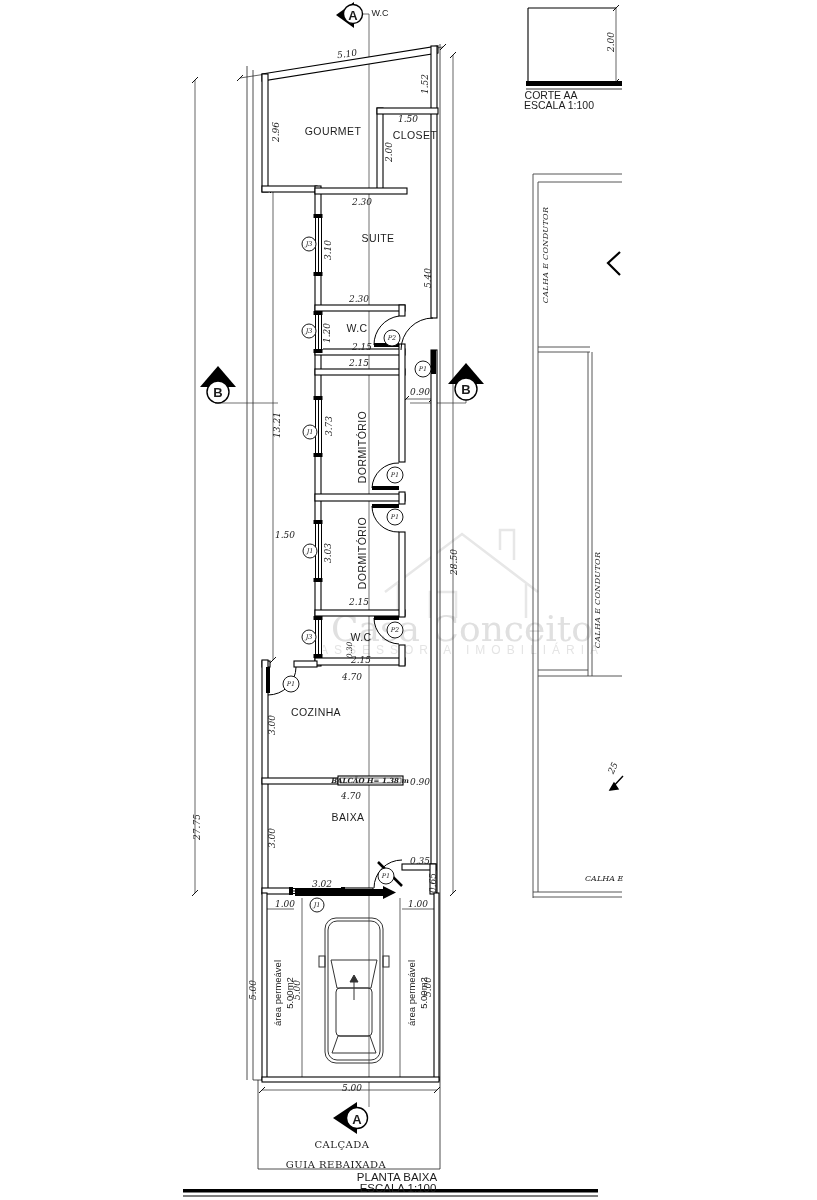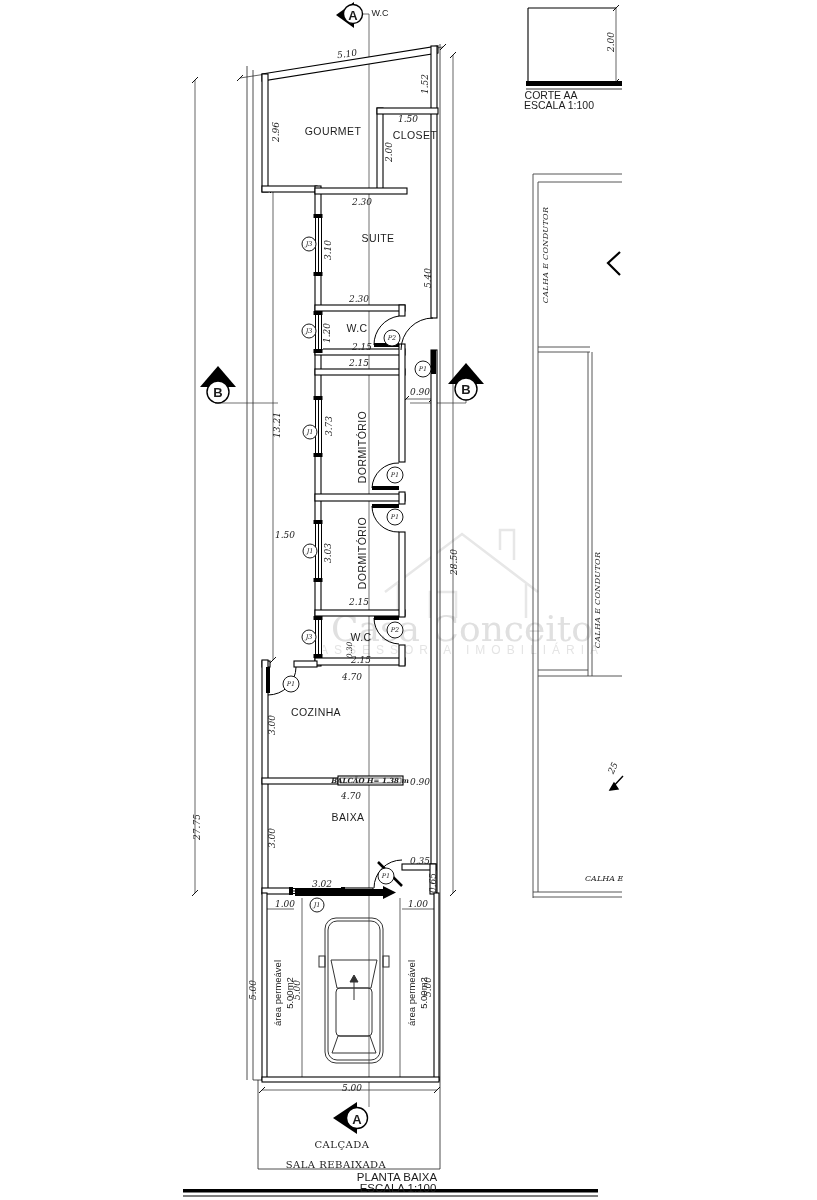--- a/index.html
+++ b/index.html
@@ -317,20 +317,20 @@
       <div class="lbl tag" style="left: 386px; top: 876px; transform: translate(-50%, -50%) rotate(0deg);">P1</div>
       <div class="lbl marker" style="left: 353px; top: 15px; transform: translate(-50%, -50%) rotate(0deg);">A</div>
       <div class="lbl marker" style="left: 357px; top: 1119px; transform: translate(-50%, -50%) rotate(0deg);">A</div>
       <div class="lbl marker" style="left: 218px; top: 392px; transform: translate(-50%, -50%) rotate(0deg);">B</div>
       <div class="lbl marker" style="left: 466px; top: 389px; transform: translate(-50%, -50%) rotate(0deg);">B</div>
       <div class="lbl title11" style="left: 551px; top: 95px; transform: translate(-50%, -50%) rotate(0deg);">CORTE AA</div>
       <div class="lbl title11" style="left: 559px; top: 105px; transform: translate(-50%, -50%) rotate(0deg);">ESCALA 1:100</div>
       <div class="lbl title12" style="left: 397px; top: 1177px; transform: translate(-50%, -50%) rotate(0deg); text-align: center;">PLANTA BAIXA</div>
       <div class="lbl title12" style="left: 398px; top: 1188px; transform: translate(-50%, -50%) rotate(0deg);">ESCALA 1:100</div>
       <div class="lbl cap" style="left: 342px; top: 1144px; transform: translate(-50%, -50%) rotate(0deg);">CALÇADA</div>
-      <div class="lbl cap" style="left: 336px; top: 1164px; transform: translate(-50%, -50%) rotate(0deg);">SALA REBAIXADA</div>
+      <div class="lbl cap" style="left: 336px; top: 1164px; transform: translate(-50%, -50%) rotate(0deg);">GUIA REBAIXADA</div>
       <div class="lbl balcao" style="left: 370px; top: 780px; transform: translate(-50%, -50%) rotate(0deg);">BALCÃO H= 1.38 m</div>
       <div class="lbl roof" style="left: 545px; top: 255px; transform: translate(-50%, -50%) rotate(-90deg);">CALHA E CONDUTOR</div>
       <div class="lbl roof" style="left: 597px; top: 600px; transform: translate(-50%, -50%) rotate(-90deg);">CALHA E CONDUTOR</div>
       <div class="lbl dim" style="left: 613px; top: 768px; transform: translate(-50%, -50%) rotate(-65deg);">25</div>
       <div class="lbl roofclip" style="left: 585px; top: 878px; transform: translate(0px, -50%);">CALHA E CONDUTOR</div>
     </div>
 </div>
 
 </body></html>

